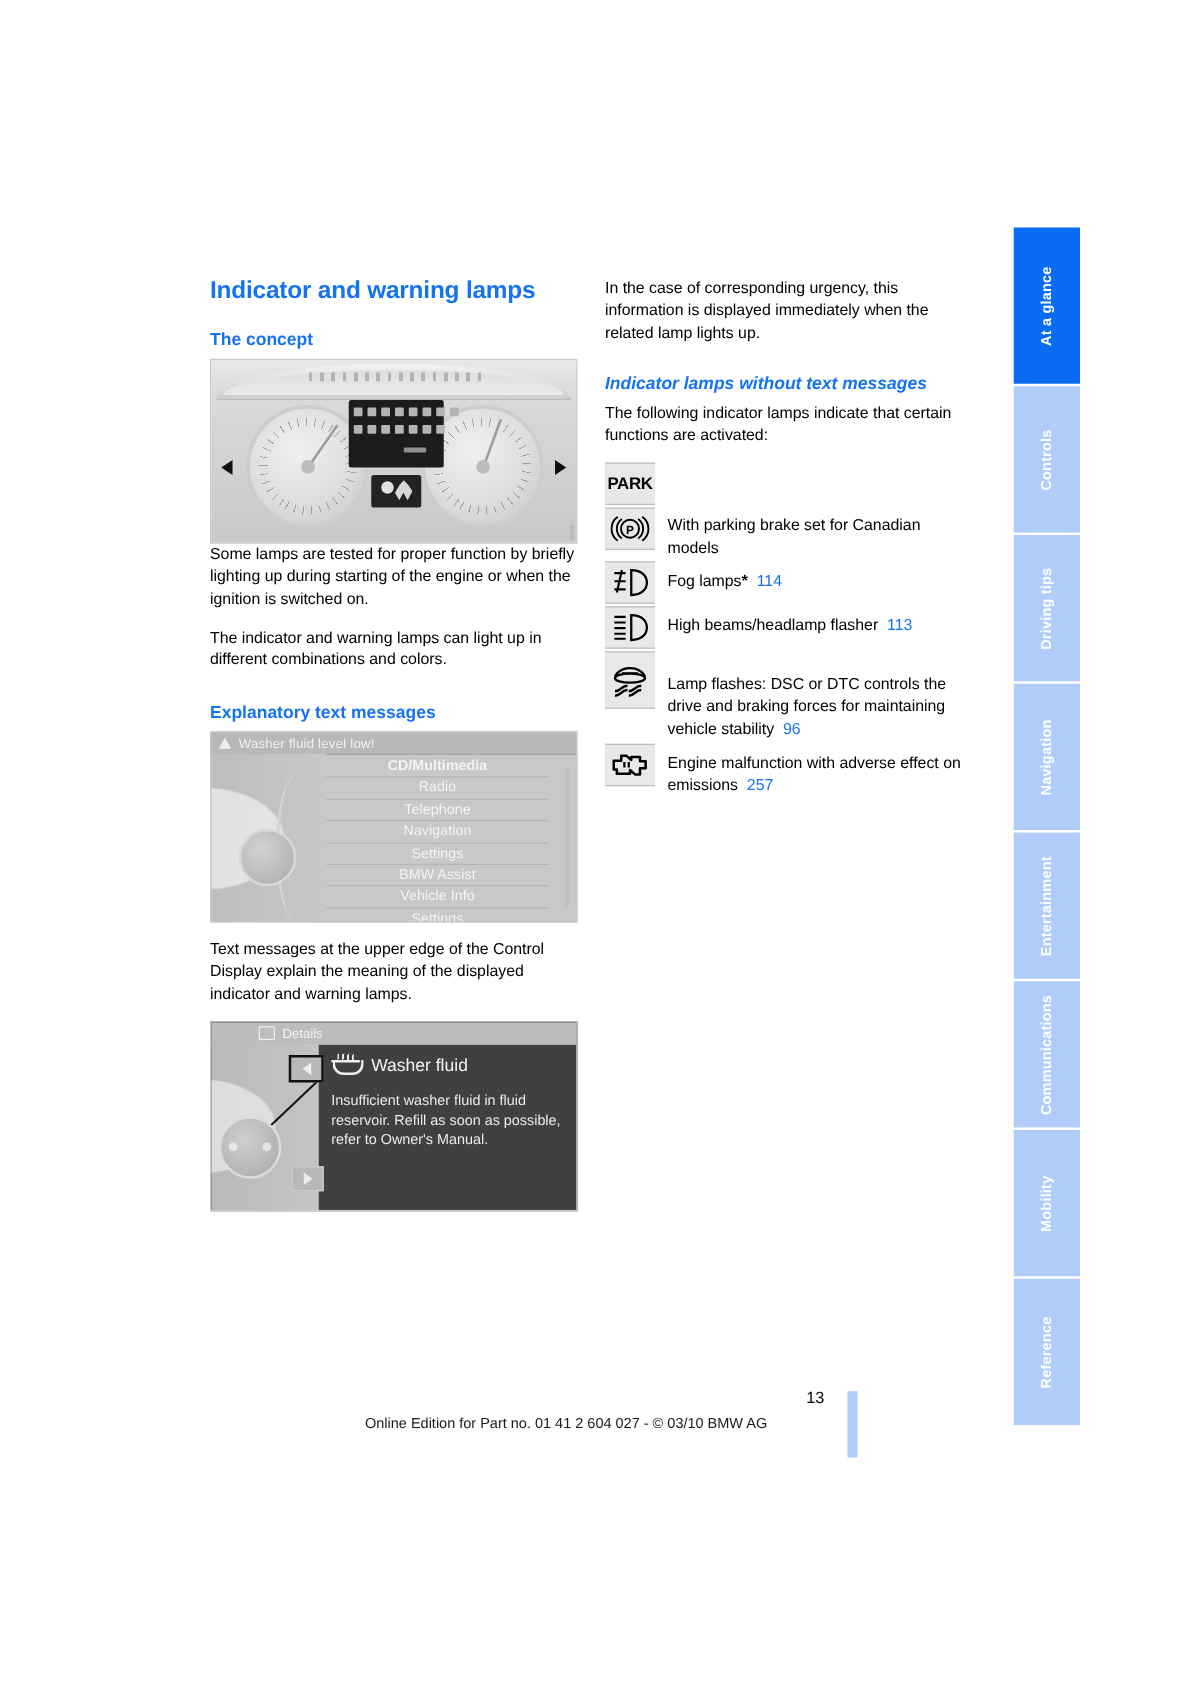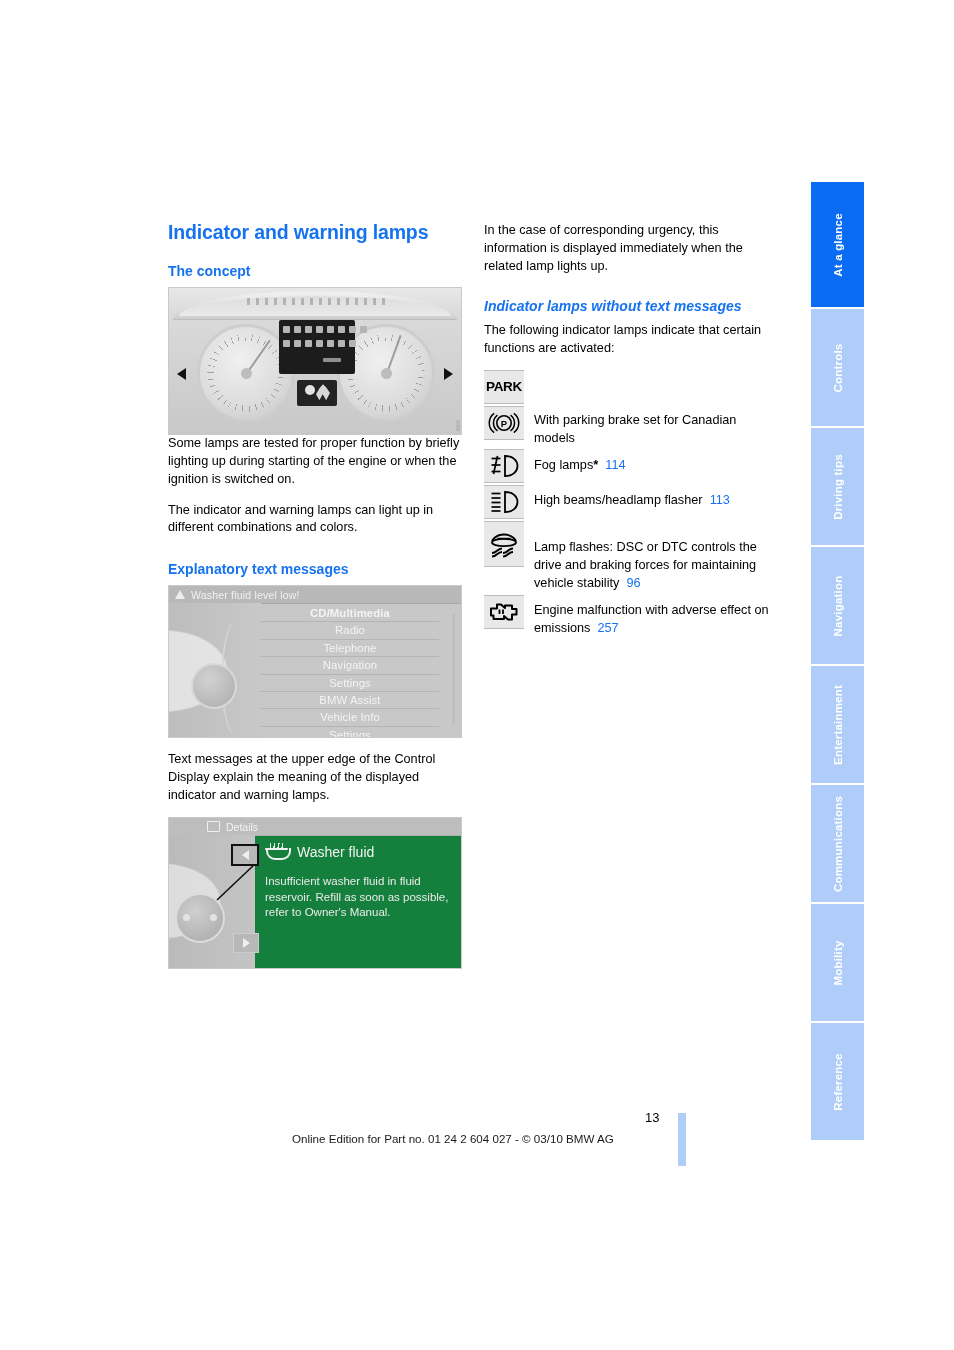--- a/index.html
+++ b/index.html
@@ -268,21 +268,21 @@
   .idr-rightbar {
     position:absolute;
     right: 6px; top: 28px; bottom: 12px;
     width: 3px;
     background: #bfbfbf;
   }
 
   
   #fig-details {
     height: 152px;
-    background: #15803d;
+    background: #404040;
   }
   .det-bar {
     position:absolute; left:0; right:0; top:0;
     height: 17px;
     background:#bdbdbd;
     border-bottom: 1px solid #adadad;
     display:flex; align-items:center;
     padding-left: 38px;
   }
   .det-bar-icon {
@@ -689,15 +689,15 @@
     <div class="tab" style="height:117px;">
       <span class="tab-label">Mobility</span>
     </div>
     <div class="tab" style="height:117px;">
       <span class="tab-label">Reference</span>
     </div>
   </div>
 
   <div id="page-number">13</div>
   <div id="footer-bar"></div>
-  <div id="footer-note">Online Edition for Part no. 01 24 2 604 027 - © 03/10 BMW AG</div>
+  <div id="footer-note">Online Edition for Part no. 01 41 2 604 027 - © 03/10 BMW AG</div>
 
 </div>
 
 </body></html>

